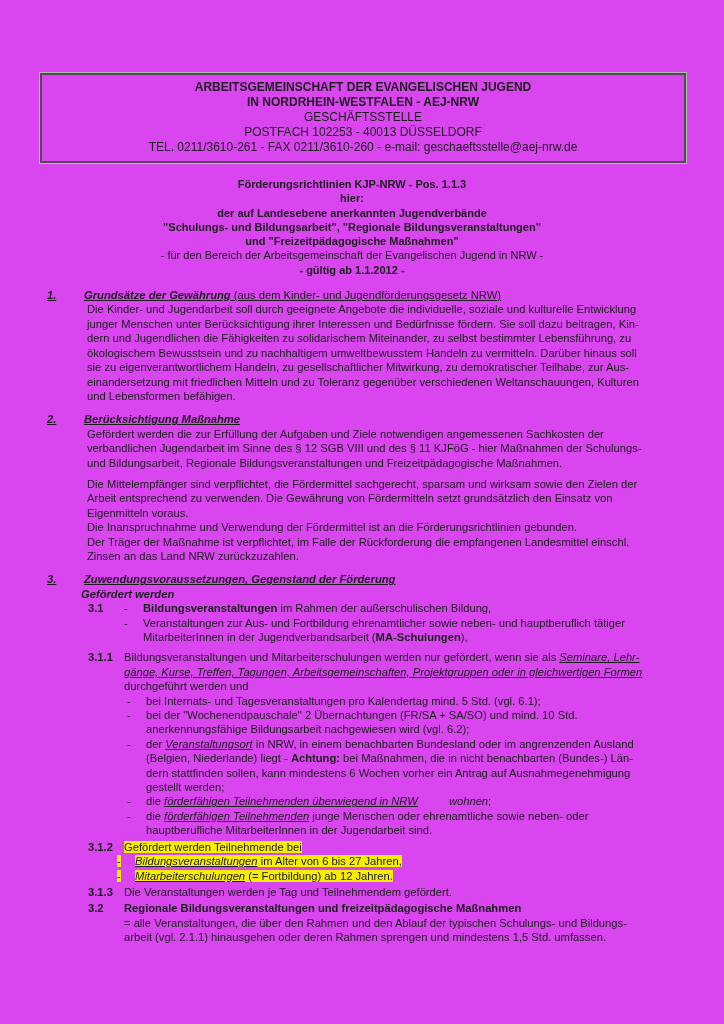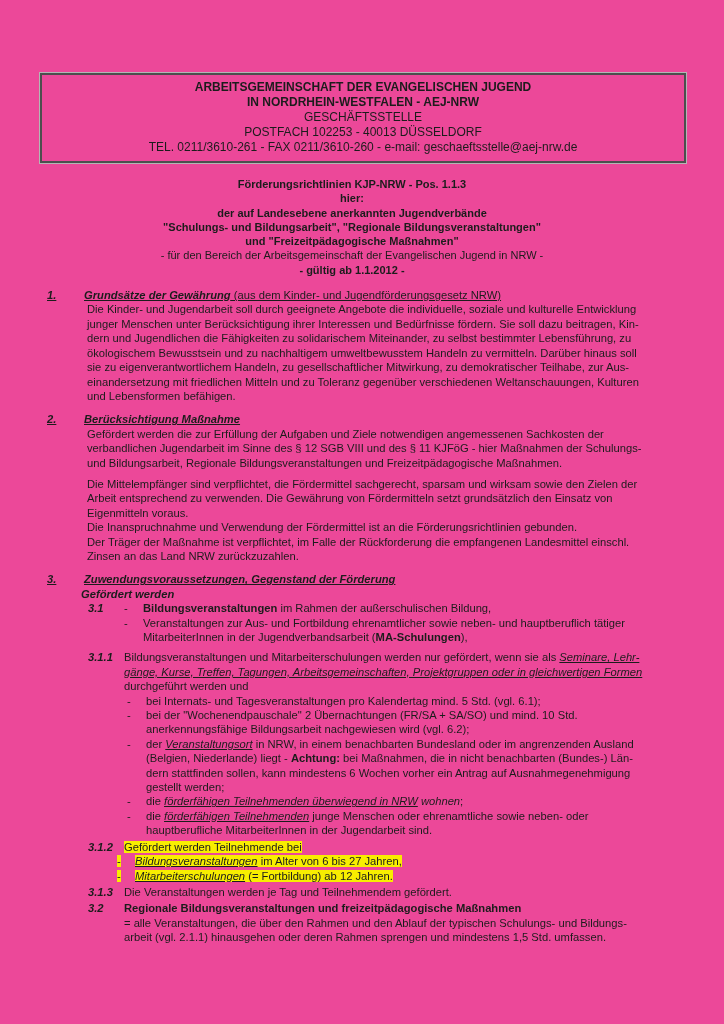--- a/index.html
+++ b/index.html
@@ -1,19 +1,19 @@
 <!DOCTYPE html>
 <html><head>
 <meta charset="utf-8">
 <style>
   html,body{margin:0;padding:0;background:#ffffff;}
   .page{
     position:relative;
     width:724px;height:1024px;
-    background:#ec4899;
+    background:#d946ef;
     box-sizing:border-box;
     padding:73px 60px 0 40px;
     font-family:"Liberation Sans","DejaVu Sans",sans-serif;
     color:#1c1c1c;
     font-size:11.2px;
     line-height:14.4px;
   }
   
   .letterhead{
     width:646px;box-sizing:border-box;
@@ -31,31 +31,31 @@
     font-size:11px;line-height:14.3px;
     font-weight:bold;
   }
   .tb-regular{font-weight:normal;}
   
   .sec-head{display:flex;margin-top:0;}
   .sec-num{flex:none;width:44px;box-sizing:border-box;padding-left:7px;}
   .biu{font-weight:bold;font-style:italic;text-decoration:underline;}
   .u{text-decoration:underline;}
   .b{font-weight:bold;}
-  .i{font-style:italic;}
+  .i{font-style:italic;margin-left:28px;}
   .iu{font-style:italic;text-decoration:underline;}
   .preline{white-space:pre-line;}
   .para{margin:0;}
   .indent1{margin-left:47px;}
   .mt-sec{margin-top:9px;}
   .mt-para{margin-top:7px;}
   .bold-line{font-weight:bold;margin-left:41px;font-style:italic;}
   
   .sub-row{display:flex;margin-left:48px;}
-  .sub-num{flex:none;width:36px;font-weight:bold;font-style:italic;}
+  .sub-num{flex:none;width:36px;font-weight:bold;}
   .sub-content{flex:1;min-width:0;}
   .b31-row{display:flex;}
   .b31-dash{flex:none;width:19px;}
   .b31-text{flex:1;min-width:0;}
   .b311-bullets{margin-top:0;}
   .b311-row{display:flex;padding-left:3px;}
   .b311-dash{flex:none;width:19px;}
   .b311-text{flex:1;min-width:0;}
   .b312-row{display:flex;margin-left:-7px;}
   .b312-dash{flex:none;width:18px;}

